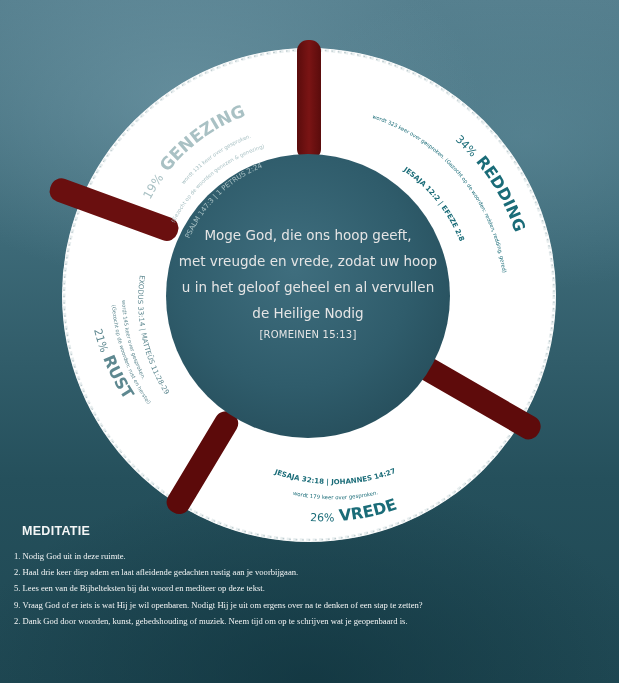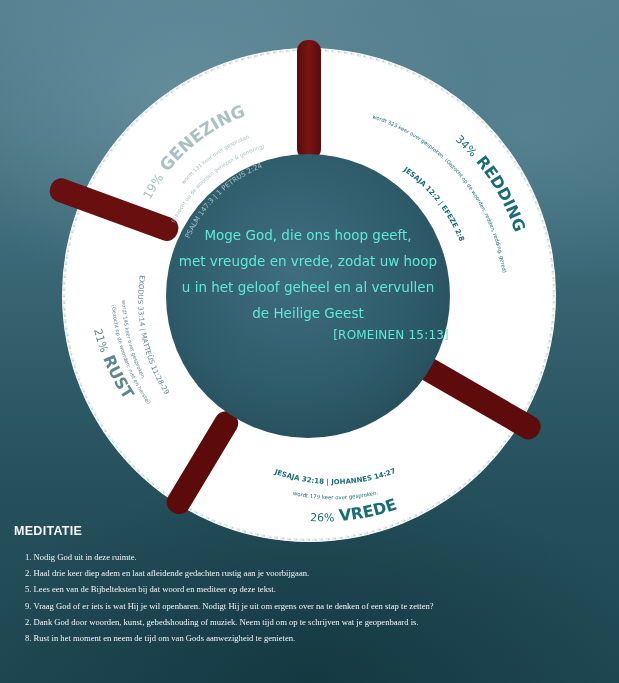--- a/index.html
+++ b/index.html
@@ -9,31 +9,31 @@
       background-image:
         radial-gradient(ellipse 420px 260px at 30% 15%, rgba(120,160,175,0.55), rgba(0,0,0,0) 70%),
         radial-gradient(ellipse 360px 220px at 85% 20%, rgba(100,145,160,0.45), rgba(0,0,0,0) 70%),
         radial-gradient(ellipse 500px 300px at 50% 100%, rgba(15,50,60,0.7), rgba(0,0,0,0) 70%),
         linear-gradient(180deg, #557f8e 0%, #3d6a78 35%, #25505c 70%, #1f4853 100%);
       font-family: "Liberation Sans", sans-serif;
     }
     #ring-svg { position: absolute; left: 0; top: 0; }
     .verse {
       position: absolute; left: 167px; top: 222px; width: 282px;
-      text-align: center; color: #5eead4;
+      text-align: center; color: #e5e5e5;
       font-family: "DejaVu Sans", sans-serif; font-size: 13.5px; line-height: 26px;
     }
     .verse .line { display: block; white-space: nowrap; }
-    .verse .ref { display: block; font-size: 12px; line-height: 14px; margin-top: 2px; letter-spacing: 0.2px; text-align: right; }
+    .verse .ref { display: block; font-size: 10px; line-height: 14px; margin-top: 2px; letter-spacing: 0.2px; }
     .meditation { position: absolute; left: 14px; top: 524px; width: 600px; color: #f4f6f6; }
     .meditation h2 {
-      margin: 0 0 10px 0; font-family: "Liberation Sans", sans-serif;
+      margin: 0 0 10px 8px; font-family: "Liberation Sans", sans-serif;
       font-size: 12.5px; font-weight: bold; letter-spacing: 0.3px;
     }
-    .meditation ol { list-style: none; margin: 11px; padding: 0; }
+    .meditation ol { list-style: none; margin: 0; padding: 0; }
     .meditation li {
       font-family: "Liberation Serif", serif; font-size: 8.6px; line-height: 16.2px; white-space: nowrap;
     }
     .seg-text { font-family: "DejaVu Sans", sans-serif; }
   </style>
 </head>
 <body>
 
 <svg id="ring-svg" width="619" height="683" viewBox="0 0 619 683">
   <defs>
@@ -107,27 +107,26 @@
     <text font-size="7" font-weight="bold"><textPath href="#arc-vre-1" startOffset="10">JESAJA 32:18  |  JOHANNES 14:27</textPath></text>
     <text font-size="5.4"><textPath href="#arc-vre-2" startOffset="8">wordt 179 keer over gesproken.</textPath></text>
     <text font-size="16"><textPath href="#arc-vre-3" startOffset="10"><tspan font-size="11">26%</tspan><tspan dx="5" font-weight="bold">VREDE</tspan></textPath></text>
   </g>
 </svg>
 
 <div class="verse">
   <span class="line">Moge God, die ons hoop geeft,</span>
   <span class="line">met vreugde en vrede, zodat uw hoop</span>
   <span class="line">u in het geloof geheel en al vervullen</span>
-  <span class="line">de Heilige Geest</span>
+  <span class="line">de Heilige Nodig</span>
   <span class="ref">[ROMEINEN 15:13]</span>
 </div>
 
 <div class="meditation">
   <h2>MEDITATIE</h2>
   <ol>
     <li>1. Nodig God uit in deze ruimte.</li>
     <li>2. Haal drie keer diep adem en laat afleidende gedachten rustig aan je voorbijgaan.</li>
     <li>5. Lees een van de Bijbelteksten bij dat woord en mediteer op deze tekst.</li>
     <li>9. Vraag God of er iets is wat Hij je wil openbaren. Nodigt Hij je uit om ergens over na te denken of een stap te zetten?</li>
     <li>2. Dank God door woorden, kunst, gebedshouding of muziek. Neem tijd om op te schrijven wat je geopenbaard is.</li>
-    <li>8. Rust in het moment en neem de tijd om van Gods aanwezigheid te genieten.</li>
   </ol>
 </div>
 
 </body></html>

